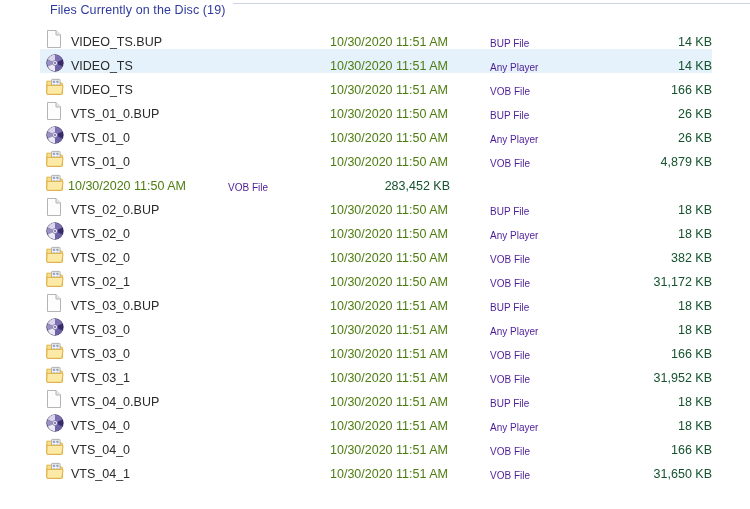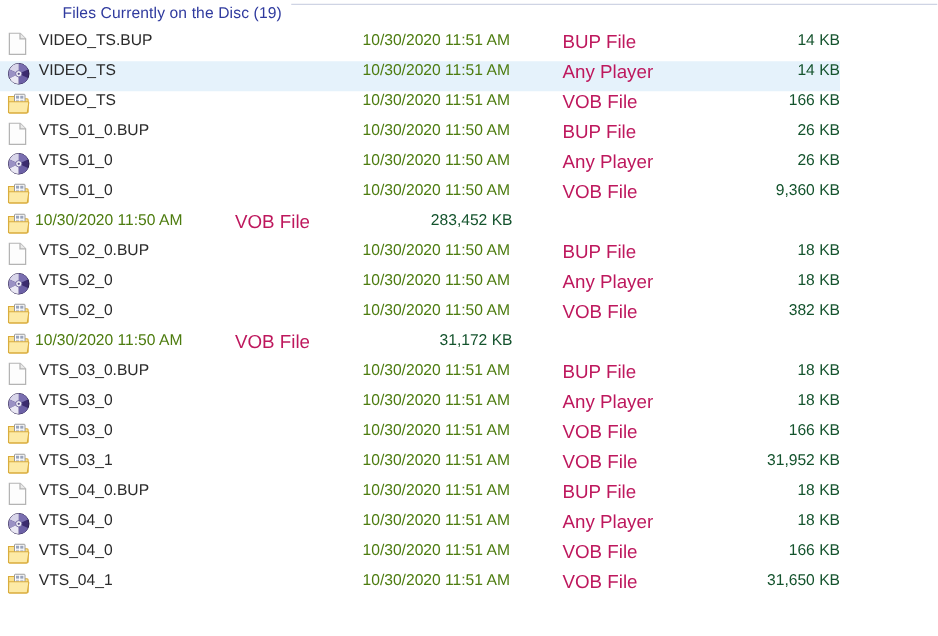--- a/index.html
+++ b/index.html
@@ -38,25 +38,26 @@
     margin-left: 8px;
     margin-right: 0;
   }
 
   
   #file-list {
     margin-top: 3px;
   }
   .file-row {
     display: flex;
-    align-items: flex-start;
+    align-items: flex-end;
     height: 24px;
     box-sizing: border-box;
     padding-left: 4px;
     width: 672px;
+    margin-left: 40px;
   }
   .file-row.selected {
     background: #e5f2fb;
   }
 
   .cell-icon {
     width: 24px;
     min-width: 24px;
     height: 20px;
     display: flex;
@@ -78,22 +79,22 @@
   .cell-date {
     width: 160px;
     min-width: 160px;
     font-size: 12.5px;
     color: #4d7c0f;
     white-space: nowrap;
   }
   .cell-type {
     width: 122px;
     min-width: 122px;
-    font-size: 15px;
-    color: #be185d;
+    font-size: 10px;
+    color: #4c1d95;
     white-space: nowrap;
   }
   .cell-size {
     width: 100px;
     min-width: 100px;
     font-size: 12.5px;
     color: #14532d;
     text-align: right;
     white-space: nowrap;
     padding-right: 0px;
@@ -196,21 +197,21 @@
           <rect x="6.8" y="2.6" width="2.5" height="2.3" fill="#9aa4bb"></rect>
           <rect x="10.2" y="2.6" width="2.5" height="2.3" fill="#9aa4bb"></rect>
           <rect x="6.8" y="5.8" width="2.5" height="2.3" fill="#c2c8d6"></rect>
           <rect x="10.2" y="5.8" width="2.5" height="2.3" fill="#c2c8d6"></rect>
           <path d="M1.0 7.4 H16.3 A0.8 0.8 0 0 1 17.0 8.4 L15.9 15.6 A0.9 0.9 0 0 1 15.0 16.3 H1.7 A0.9 0.9 0 0 1 0.8 15.4 Z" fill="#fdeaa6" stroke="#d9ac3c" stroke-width="0.9"></path>
         </svg>
       </span>
       <span class="cell-name">VTS_01_0</span>
       <span class="cell-date">10/30/2020 11:50 AM</span>
       <span class="cell-type">VOB File</span>
-      <span class="cell-size">9,360 KB</span>
+      <span class="cell-size">4,879 KB</span>
     </div>
     <div class="file-row">
       <span class="cell-icon">
         <svg class="icon-svg" width="18" height="18" viewBox="0 0 18 18" aria-hidden="true">
           <path d="M0.8 3.2 H7.2 L8.6 5.0 H15.6 A0.9 0.9 0 0 1 16.5 5.9 V15.4 A0.9 0.9 0 0 1 15.6 16.3 H1.7 A0.9 0.9 0 0 1 0.8 15.4 Z" fill="#fbe08a" stroke="#d9ac3c" stroke-width="0.9"></path>
           <rect x="5.6" y="1.4" width="8.4" height="11.6" rx="0.6" fill="#fdfdfd" stroke="#9a9a9a" stroke-width="0.8"></rect>
           <rect x="6.8" y="2.6" width="2.5" height="2.3" fill="#9aa4bb"></rect>
           <rect x="10.2" y="2.6" width="2.5" height="2.3" fill="#9aa4bb"></rect>
           <rect x="6.8" y="5.8" width="2.5" height="2.3" fill="#c2c8d6"></rect>
           <rect x="10.2" y="5.8" width="2.5" height="2.3" fill="#c2c8d6"></rect>
@@ -273,20 +274,21 @@
         <svg class="icon-svg" width="18" height="18" viewBox="0 0 18 18" aria-hidden="true">
           <path d="M0.8 3.2 H7.2 L8.6 5.0 H15.6 A0.9 0.9 0 0 1 16.5 5.9 V15.4 A0.9 0.9 0 0 1 15.6 16.3 H1.7 A0.9 0.9 0 0 1 0.8 15.4 Z" fill="#fbe08a" stroke="#d9ac3c" stroke-width="0.9"></path>
           <rect x="5.6" y="1.4" width="8.4" height="11.6" rx="0.6" fill="#fdfdfd" stroke="#9a9a9a" stroke-width="0.8"></rect>
           <rect x="6.8" y="2.6" width="2.5" height="2.3" fill="#9aa4bb"></rect>
           <rect x="10.2" y="2.6" width="2.5" height="2.3" fill="#9aa4bb"></rect>
           <rect x="6.8" y="5.8" width="2.5" height="2.3" fill="#c2c8d6"></rect>
           <rect x="10.2" y="5.8" width="2.5" height="2.3" fill="#c2c8d6"></rect>
           <path d="M1.0 7.4 H16.3 A0.8 0.8 0 0 1 17.0 8.4 L15.9 15.6 A0.9 0.9 0 0 1 15.0 16.3 H1.7 A0.9 0.9 0 0 1 0.8 15.4 Z" fill="#fdeaa6" stroke="#d9ac3c" stroke-width="0.9"></path>
         </svg>
       </span>
+      <span class="cell-name">VTS_02_1</span>
       <span class="cell-date">10/30/2020 11:50 AM</span>
       <span class="cell-type">VOB File</span>
       <span class="cell-size">31,172 KB</span>
     </div>
     <div class="file-row">
       <span class="cell-icon">
         <svg class="icon-svg" width="16" height="18" viewBox="0 0 16 18" aria-hidden="true">
           <path d="M1.5 0.5 H10 L14.5 5 V17.5 H1.5 Z" fill="#fdfdfd" stroke="#b4b4b4" stroke-width="1"></path>
           <path d="M10 0.5 V5 H14.5" fill="#e9e9e9" stroke="#b4b4b4" stroke-width="1"></path>
         </svg>

